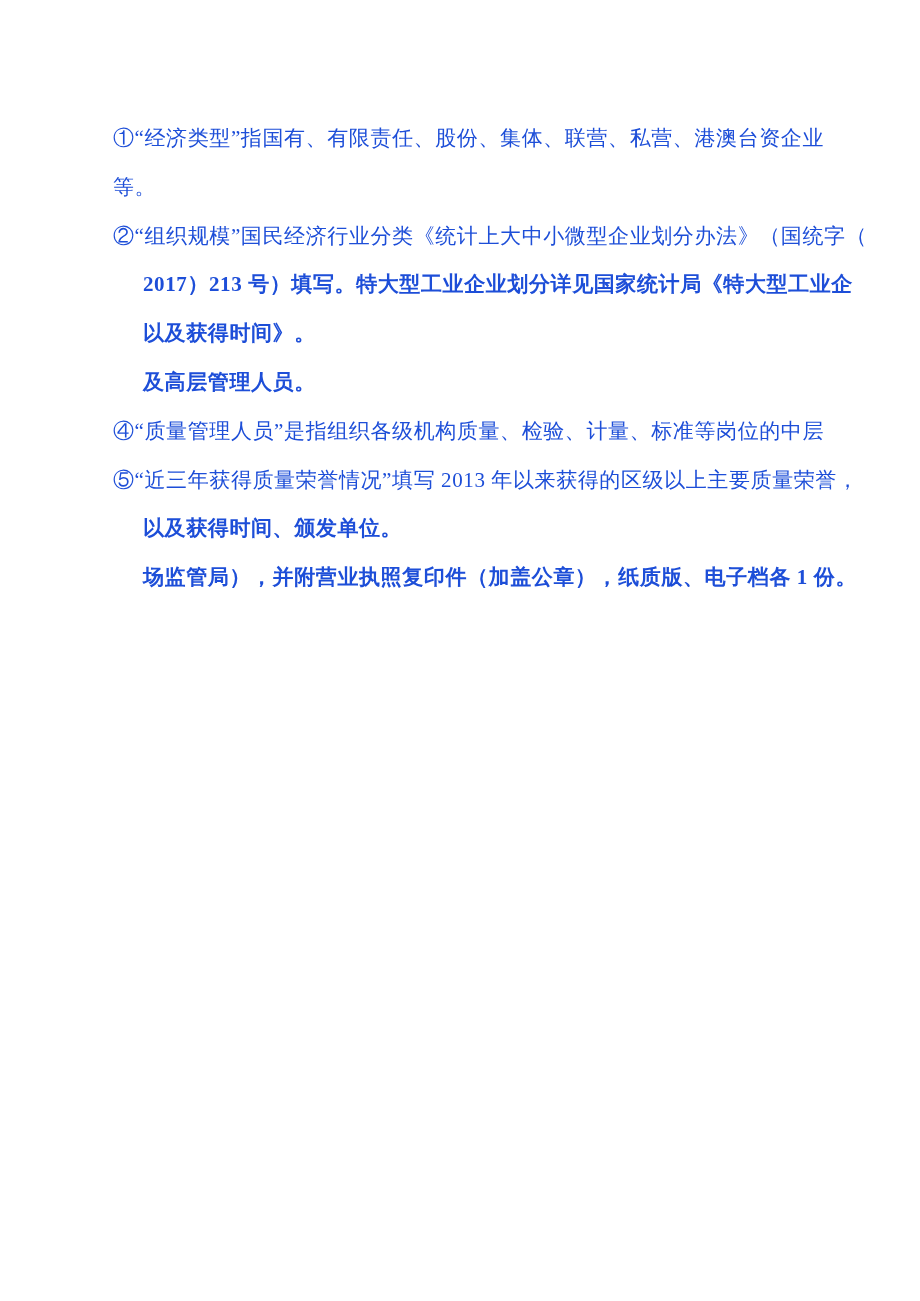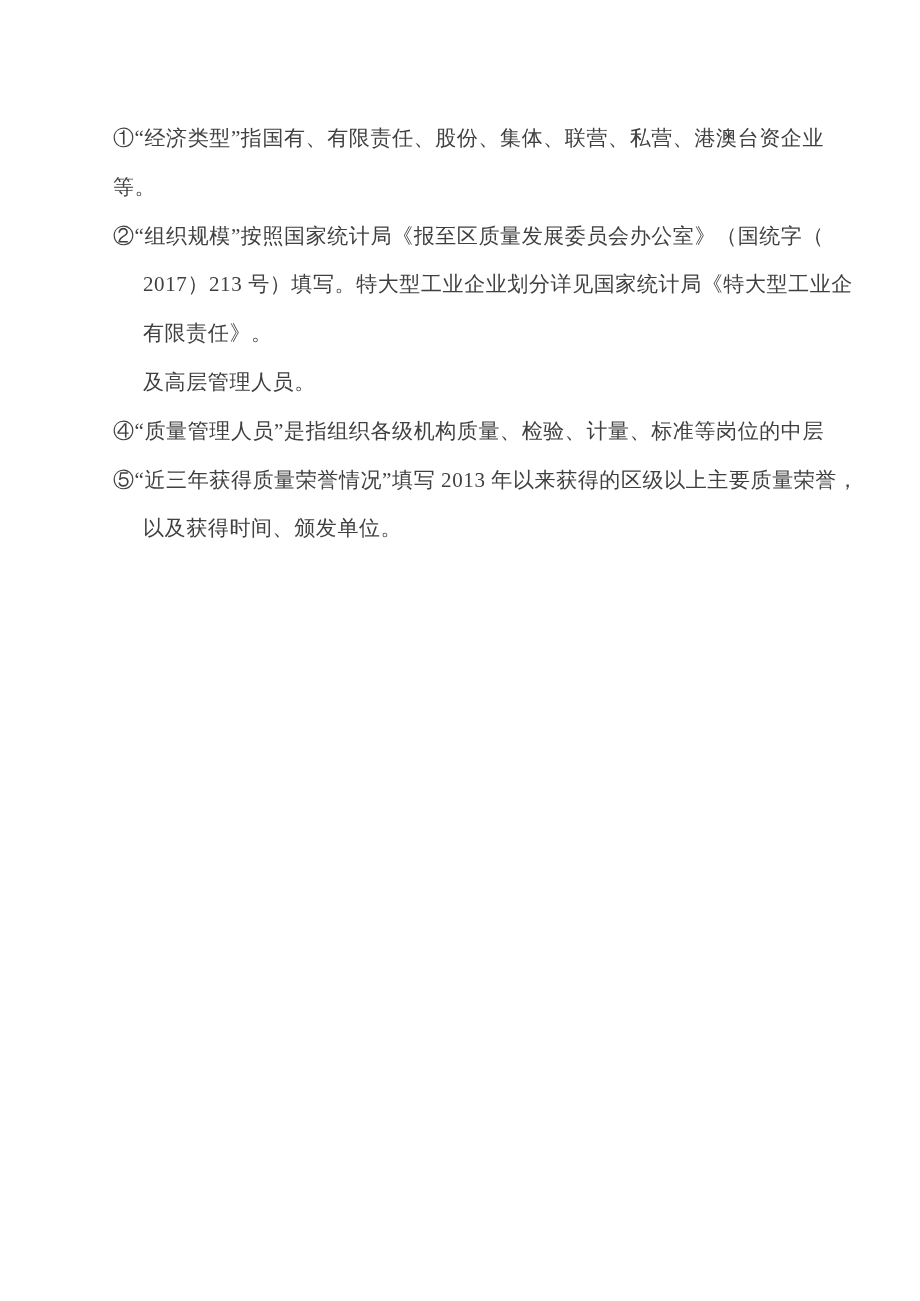--- a/index.html
+++ b/index.html
@@ -17,56 +17,58 @@
   .page {
     position: absolute;
     inset: 0;
     background: #ffffff;
   }
   .doc-body {
     position: absolute;
     left: 113px;
     top: 114px;
     width: 770px;
-    color: #404040;
+    color: #1d4ed8;
     font-size: 21px;
     line-height: 48.8px;
     letter-spacing: 0.6px;
   }
   .paragraph {
     margin: 0;
     padding: 0;
   }
   .line {
     white-space: pre;
     margin: 0;
     padding: 0;
   }
   .line.indent {
     padding-left: 30px;
+    font-weight: bold;
   }
 </style>
 </head>
 <body>
 
 <div class="page">
   <div class="doc-body" id="doc-body">
       <div class="paragraph">
         <div class="line">①“经济类型”指国有、有限责任、股份、集体、联营、私营、港澳台资企业</div>
         <div class="line">等。</div>
       </div>
       <div class="paragraph">
-        <div class="line">②“组织规模”按照国家统计局《报至区质量发展委员会办公室》（国统字（</div>
+        <div class="line">②“组织规模”国民经济行业分类《统计上大中小微型企业划分办法》（国统字（</div>
         <div class="line indent">2017）213 号）填写。特大型工业企业划分详见国家统计局《特大型工业企</div>
-        <div class="line indent">有限责任》。</div>
+        <div class="line indent">以及获得时间》。</div>
       </div>
       <div class="paragraph">
         <div class="line indent">及高层管理人员。</div>
         <div class="line">④“质量管理人员”是指组织各级机构质量、检验、计量、标准等岗位的中层</div>
       </div>
       <div class="paragraph">
         <div class="line">⑤“近三年获得质量荣誉情况”填写 2013 年以来获得的区级以上主要质量荣誉，</div>
         <div class="line indent">以及获得时间、颁发单位。</div>
       </div>
       <div class="paragraph">
+        <div class="line indent">场监管局），并附营业执照复印件（加盖公章），纸质版、电子档各 1 份。</div>
       </div>
     </div>
 </div>
 
 </body></html>

